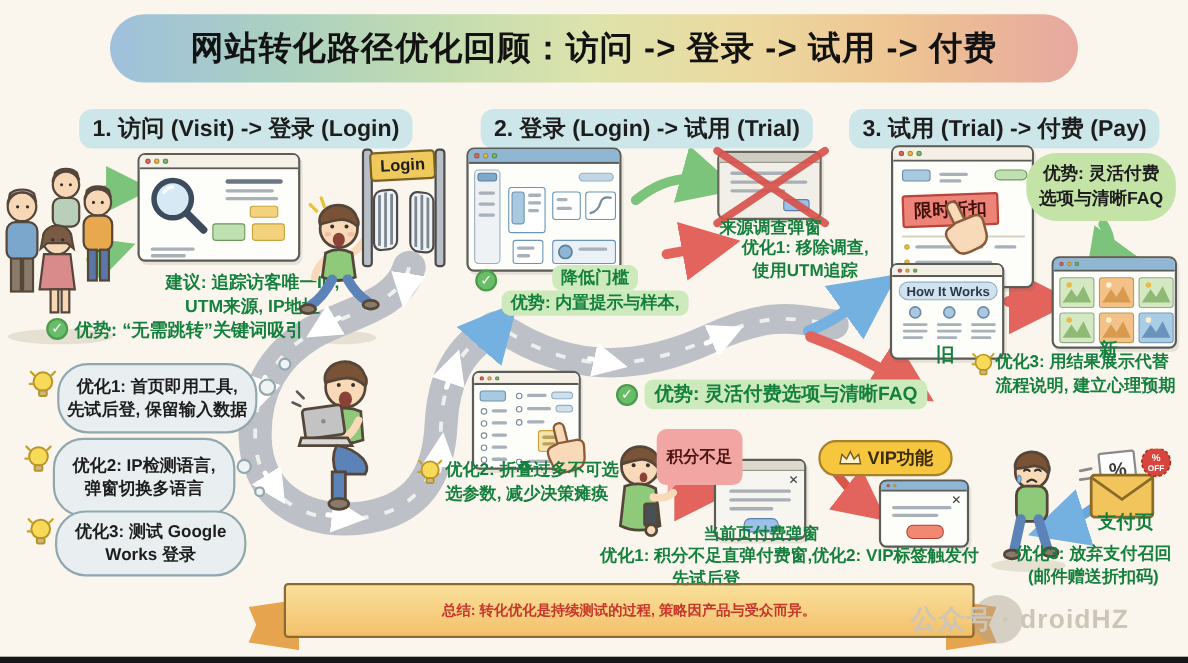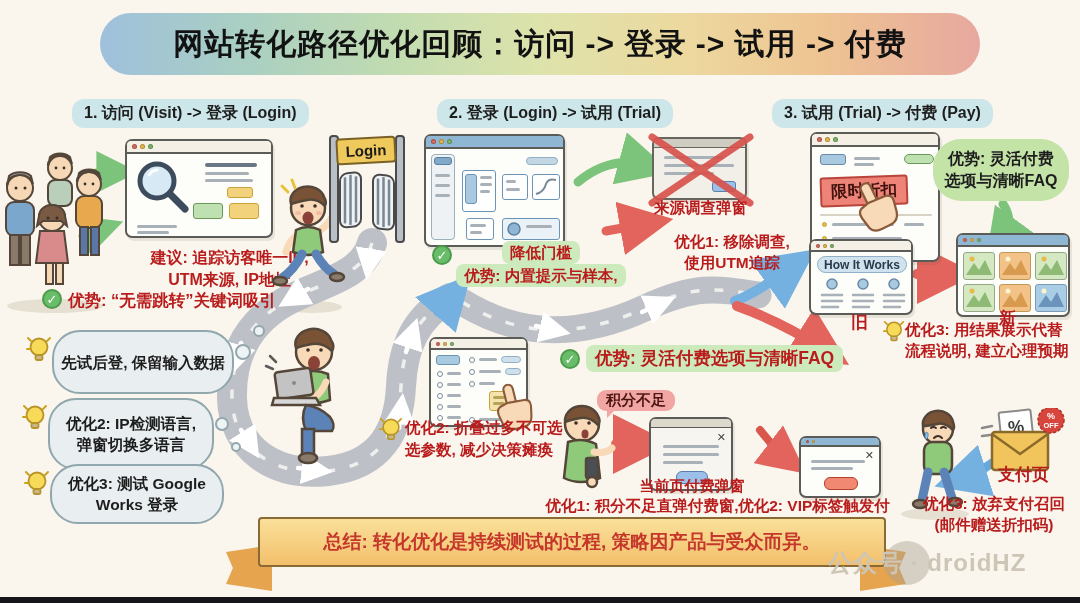--- a/index.html
+++ b/index.html
@@ -1,53 +1,53 @@
 <!DOCTYPE html>
 <html><head>
 <meta charset="utf-8">
 <style>
 *{margin:0;padding:0;box-sizing:border-box}
 html,body{background:#777}
 .canvas{position:relative;width:1080px;height:603px;margin:0 auto;background:#faf6ed;overflow:hidden;
   font-family:"Liberation Sans","DejaVu Sans",sans-serif;color:#1d1d1d}
 .roads{position:absolute;left:0;top:0;z-index:1;pointer-events:none}
-.t{position:absolute;font-weight:700;color:#b91c1c;font-size:15.5px;line-height:21px;white-space:nowrap;z-index:2}
+.t{position:absolute;font-weight:700;color:#15803d;font-size:15.5px;line-height:21px;white-space:nowrap;z-index:2}
 .tc{text-align:center}
 .title-banner{position:absolute;left:100px;top:13px;width:880px;height:62px;z-index:3;border-radius:31px;
   background:linear-gradient(90deg,#9fc0dc 0%,#a9cfc3 16%,#c2dcb0 34%,#dde3ab 50%,#ecd99f 66%,#eec492 82%,#e7a89f 100%);
   display:flex;align-items:center;justify-content:center;font-size:30px;font-weight:800;letter-spacing:1px;color:#121212}
-.sec-header{position:absolute;background:#cde6e9;border-radius:12px;padding:4px 12px;font-size:16px;font-weight:800;white-space:nowrap;z-index:2}
+.sec-header{position:absolute;background:#cde6e9;border-radius:12px;padding:4px 12px;font-size:21px;font-weight:800;white-space:nowrap;z-index:2}
 .bwin{position:absolute;background:#fdfdfa;border:2px solid #5b5b58;border-radius:7px;z-index:2;box-shadow:2px 3px 0 rgba(100,90,70,.12)}
 .bhead{height:13px;border-bottom:2px solid #5b5b58;background:#f4f0e6;border-radius:4px 4px 0 0;display:flex;align-items:center;gap:3px;padding-left:5px}
 .bhead.blue{background:#8fb6d2}
 .dot{width:5px;height:5px;border-radius:50%;border:1px solid rgba(0,0,0,.25)}
 .d-r{background:#dd6a5e}.d-y{background:#e9b949}.d-g{background:#7fb86a}
 .ln{position:absolute;background:#a8b0b8;border-radius:2px;height:3px}
 .ln.dk{background:#6a7684}
 .box{position:absolute;border-radius:3px;border-style:solid;border-width:1.5px}
 .check{position:absolute;width:20px;height:20px;border-radius:50%;background:#69bd68;border:2px solid #4c9a4b;color:#fff;
   font-size:13px;font-weight:800;display:flex;align-items:center;justify-content:center;z-index:2}
 .bubble{position:absolute;background:#e9eff1;border:2.5px solid #90a7ae;border-radius:28px;display:flex;align-items:center;justify-content:center;
   text-align:center;font-weight:700;font-size:15.5px;line-height:21px;z-index:2}
 .hl{background:#cdeabc;border-radius:8px;padding:1px 8px;display:inline-block}
 .cloud-green{position:absolute;background:#c3e3a7;border-radius:28px;display:flex;align-items:center;justify-content:center;
   text-align:center;font-weight:800;font-size:16px;line-height:22px;z-index:2}
 .illu{position:absolute;z-index:2}
 .gate-sign{position:absolute;left:336px;top:137px;width:60px;height:27px;background:#f0c95c;border:2px solid #7a6226;border-radius:4px;
   transform:rotate(-3deg);display:flex;align-items:center;justify-content:center;font-weight:800;font-size:15px;z-index:3}
 .ribbon{position:absolute;left:8px;top:42px;width:88px;height:30px;background:#ee8478;border:2px solid #b8443a;border-radius:3px;
   transform:rotate(-2deg);display:flex;align-items:center;justify-content:center;font-weight:800;font-size:16.5px;color:#40120e}
-.speech{position:absolute;left:597px;top:390px;background:#f2a6a4;border-radius:9px;padding:1px 9px;font-weight:800;font-size:15px;color:#4d1512;z-index:3}
+.speech{position:absolute;left:597px;top:390px;background:#f2a6a4;border-radius:9px;padding:16px 9px;font-weight:800;font-size:15px;color:#4d1512;z-index:3}
 .speech:after{content:"";position:absolute;left:10px;bottom:-7px;border:8px solid transparent;border-top-color:#f2a6a4;border-bottom:0;border-left:0}
 .vip-badge{position:absolute;left:744px;top:400px;width:122px;height:33px;background:#f6c63f;border:2px solid #a8802a;border-radius:16px;
   display:flex;align-items:center;justify-content:center;gap:5px;font-weight:800;font-size:16.5px;color:#3a2a08;z-index:2}
 .xmark{position:absolute;font-size:11px;font-weight:800;color:#444;line-height:11px}
-.banner-main{position:absolute;left:258px;top:517px;width:628px;height:50px;border:2px solid #8a6a34;border-radius:4px;z-index:3;
+.banner-main{position:absolute;left:258px;top:530px;width:628px;height:50px;border:2px solid #8a6a34;border-radius:4px;z-index:3;
   background:linear-gradient(180deg,#f9e09a 0%,#f3c06b 100%);display:flex;align-items:center;justify-content:center;
-  font-size:19px;font-weight:800;color:#c5362b}
+  font-size:13px;font-weight:800;color:#c5362b}
 .tail{position:absolute;width:46px;height:46px;background:#e6a44e;z-index:2}
 .tail.l{left:226px;top:545px;clip-path:polygon(100% 0,100% 100%,0 85%,15% 50%,0 15%)}
 .tail.r{left:860px;top:545px;clip-path:polygon(0 0,100% 15%,85% 50%,100% 85%,0 100%)}
 .watermark{position:absolute;left:828px;top:547px;font-size:24px;font-weight:700;color:#cdc5b6;letter-spacing:1px;z-index:5}
 .wm-blob{position:absolute;left:884px;top:541px;width:46px;height:44px;border-radius:50%;background:#aaa092;opacity:.45;z-index:4}
 .bottom-bar{position:absolute;left:0;top:597px;width:1080px;height:6px;background:#15151a;z-index:6}
 .tile{position:absolute;border-radius:3px;border:1.5px solid}
 </style>
 </head>
 <body>
@@ -223,20 +223,21 @@
         <rect x="9.5" y="19" width="7" height="5" rx="1.5" fill="#c9b98a"></rect>
       </g>
     <g stroke="#c9a21a" stroke-width="2" stroke-linecap="round">
         <path d="M2,2 L5,5"></path>
         <path d="M24,2 L21,5"></path>
         <path d="M1,13 L4,13"></path>
       </g>
   </svg>
   <div class="bubble" style="left:52px;top:330px;width:182px;height:64px">
     <div>
+      <div>优化1: 首页即用工具,</div>
       <div>先试后登, 保留输入数据</div>
     </div>
   </div>
 
   <svg class="illu" style="left:22px;top:404px" width="26" height="28" viewBox="0 0 26 28">
     <g stroke="#b8932a" stroke-width="1.8">
         <circle cx="13" cy="11" r="8.5" fill="#f7da57"></circle>
         <rect x="9.5" y="19" width="7" height="5" rx="1.5" fill="#c9b98a"></rect>
       </g>
     <g stroke="#c9a21a" stroke-width="2" stroke-linecap="round">
@@ -336,21 +337,21 @@
     <div class="ln" style="left:10px;top:33px;width:50px"></div>
     <div class="box" style="left:58px;top:42px;width:24px;height:11px;background:#9cc0ea;border-color:#5a80aa"></div>
     <svg style="position:absolute;left:-8px;top:-8px" width="110" height="78" viewBox="0 0 110 78">
       <g stroke="#d8504a" stroke-width="7" stroke-linecap="round" opacity="0.9">
         <path d="M6,6 L104,72"></path>
           <path d="M104,6 L6,72"></path>
       </g>
     </svg>
   </div>
   <div class="t tc" style="left:638px;top:197px;width:125px">来源调查弹窗</div>
-  <div class="t tc" style="left:652px;top:231px;width:160px">
+  <div class="t tc" style="left:652px;top:215px;width:160px">
     <div>优化1: 移除调查,</div>
     <div>使用UTM追踪</div>
   </div>
 
   <span class="check" style="left:432px;top:245px">✓</span>
   <div class="t tc" style="left:456px;top:239px;width:170px">
     <div style="margin-top:2px"><span class="hl">降低门槛</span></div>
     <div><span class="hl">优势: 内置提示与样本,</span></div>
   </div>
 
@@ -434,21 +435,21 @@
     </g>
   </svg>
 
   <div class="cloud-green" style="left:933px;top:139px;width:136px;height:62px">
     <div>
       <div>优势: 灵活付费</div>
       <div>选项与清晰FAQ</div>
     </div>
   </div>
 
-  <div class="bwin" style="left:809px;top:239px;width:104px;height:76px">
+  <div class="bwin" style="left:809px;top:239px;width:104px;height:88px">
     <div class="bhead" style="height:11px">
       <span class="dot d-r" style="width:4px;height:4px"></span>
       <span class="dot d-y" style="width:4px;height:4px"></span>
       <span class="dot d-g" style="width:4px;height:4px"></span>
     </div>
     <div style="position:absolute;left:6px;top:15px;width:90px;height:17px;background:#cfe2ee;border:1.5px solid #8fb0c8;border-radius:9px;display:flex;align-items:center;justify-content:center;font-size:12px;font-weight:800;color:#2a3a4a">How It Works</div>
     <svg style="position:absolute;left:6px;top:36px" width="92" height="36" viewBox="0 0 92 36">
       <g fill="#a9c9e0" stroke="#6a8aa8" stroke-width="1.5">
         <circle cx="15" cy="7" r="5"></circle>
           <circle cx="46" cy="7" r="5"></circle>
@@ -539,20 +540,26 @@
     <div class="ln" style="left:12px;top:34px;width:56px"></div>
     <div class="ln" style="left:12px;top:42px;width:40px"></div>
     <div class="box" style="left:25px;top:52px;width:32px;height:13px;background:#9cc0ea;border-color:#5a80aa;border-radius:6px"></div>
   </div>
   <div class="t tc" style="left:628px;top:475px;width:128px;font-size:15px">当前页付费弹窗</div>
   <div class="t tc" style="left:538px;top:495px;width:208px">
     <div>优化1: 积分不足直弹付费窗,</div>
     <div>先试后登</div>
   </div>
 
+  <div class="vip-badge">
+    <svg width="22" height="17" viewBox="0 0 26 20">
+        <path d="M2,16 L4,6 L9,11 L13,3 L17,11 L22,6 L24,16 z" fill="#fdf3d0" stroke="#7a5a1a" stroke-width="1.5"></path>
+      </svg>
+    <span>VIP功能</span>
+  </div>
   <div class="bwin" style="left:799px;top:436px;width:82px;height:62px">
     <div class="bhead blue" style="height:9px">
       <span class="dot d-r" style="width:3px;height:3px"></span>
       <span class="dot d-y" style="width:3px;height:3px"></span>
     </div>
     <span class="xmark" style="right:5px;top:12px;position:absolute">✕</span>
     <div class="ln" style="left:10px;top:22px;width:54px"></div>
     <div class="ln" style="left:10px;top:29px;width:42px"></div>
     <div class="box" style="left:23px;top:39px;width:34px;height:13px;background:#f08872;border-color:#b3402f;border-radius:6px"></div>
   </div>

